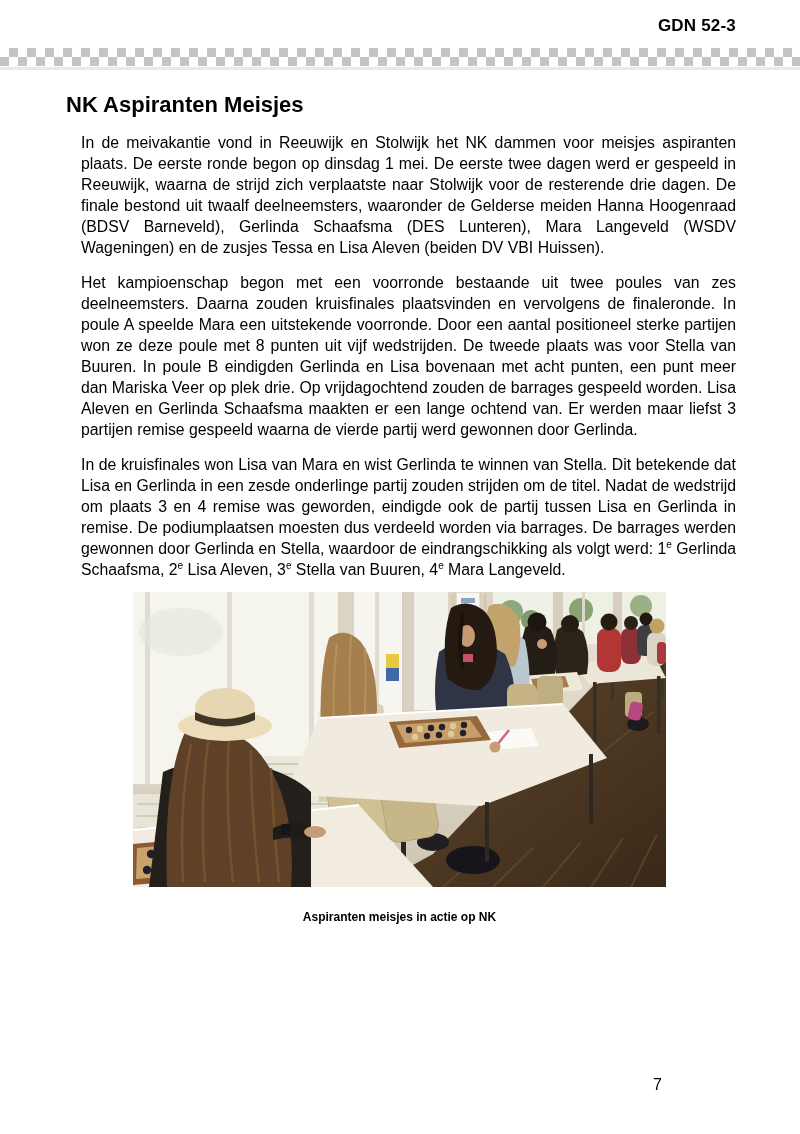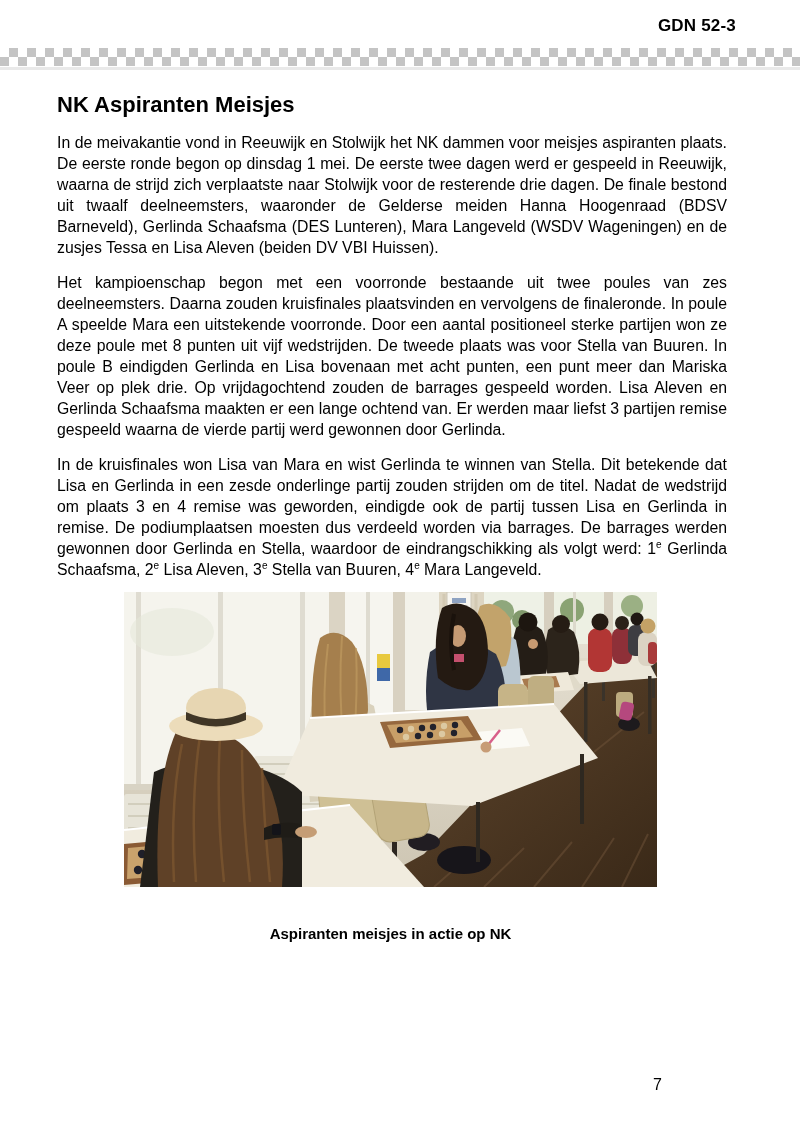--- a/index.html
+++ b/index.html
@@ -12,33 +12,33 @@
     font-size:17px; font-weight:bold; letter-spacing:0.2px;
   }
   .checker-band {
     position:absolute; top:48px; left:0; width:800px; height:18px;
     background-image: conic-gradient(#c4c4c4 25%, #ffffff 0 50%, #c4c4c4 0 75%, #ffffff 0);
     background-size:18px 18px;
   }
   .checker-sub {
     position:absolute; top:67px; left:0; width:800px; height:3px; background:#e9e9e9;
   }
-  .content { position:absolute; left:57px; top:92px; width:670px; }
+  .content { position:absolute; left:66px; top:92px; width:670px; }
   h1.article-title { margin:0; font-size:22px; line-height:26px; font-weight:bold; }
   .article-author { font-size:14.5px; line-height:18px; margin-top:2px; }
   p.body-par {
-    margin:14px 0 0 0; font-size:15.8px; line-height:21px;
+    margin:14px 0 0 15px; font-size:15.8px; line-height:21px;
     text-align:justify; text-justify:inter-word;
   }
   p.body-par sup { font-size:10px; line-height:0; }
   figure.photo-figure { margin:12px 0 0 67px; width:533px; }
   .photo-frame { width:533px; height:295px; overflow:hidden; background:#cfc8b6; }
   .photo-frame svg { display:block; }
   figcaption.photo-caption {
-    margin-top:38px; font-size:15px; font-weight:bold; text-align:center; width:533px;
+    margin-top:23px; font-size:12px; font-weight:bold; text-align:center; width:533px;
   }
   .page-number { position:absolute; top:1076px; right:138px; font-size:16px; }
 </style>
 </head>
 <body>
 
 <div class="page">
 
   <span class="issue-label">GDN 52-3</span>
   <div class="checker-band"></div>

